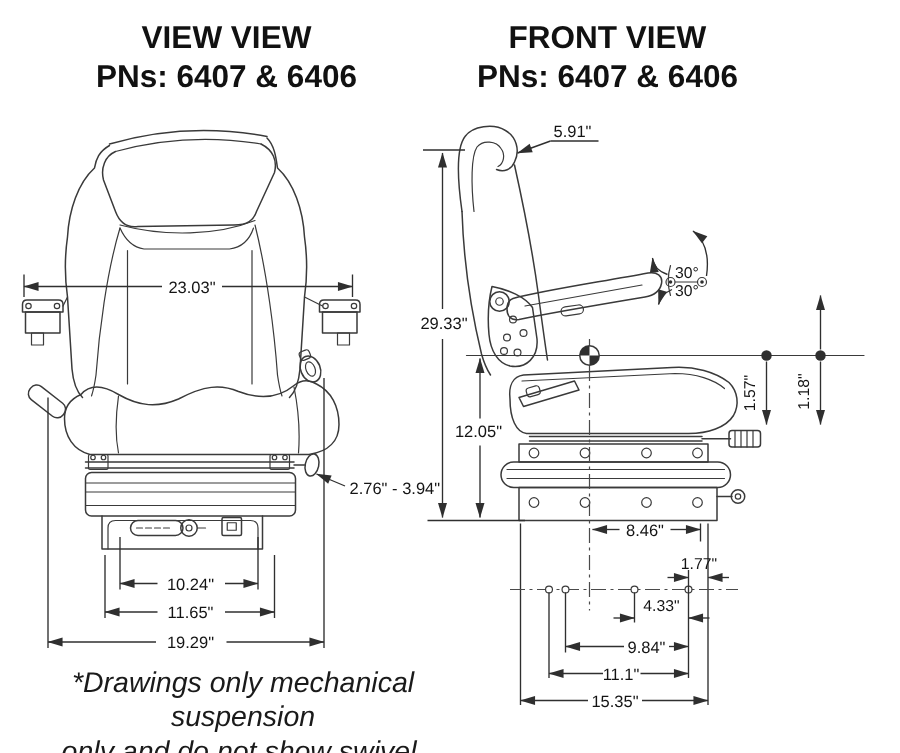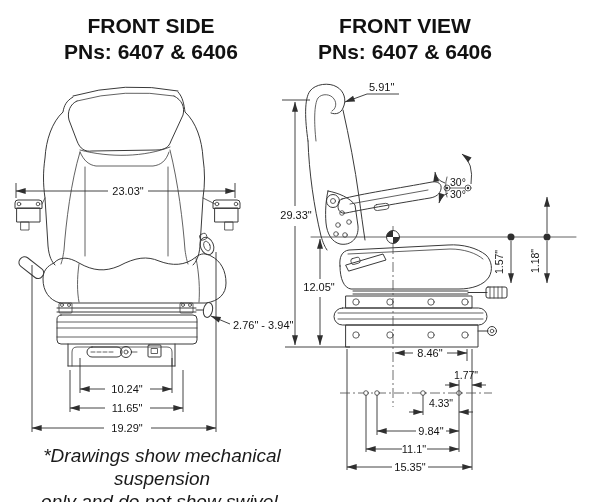--- a/index.html
+++ b/index.html
@@ -18,21 +18,21 @@
   .fb{fill:#2f2f2f;stroke:none;}
   text.dim{font-family:"Liberation Sans",sans-serif;font-size:11px;fill:#141414;}
   text.dimr{font-family:"Liberation Sans",sans-serif;font-size:10.5px;fill:#141414;}
 </style>
 </head>
 <body>
 
 <div id="stage">
 
   <div class="title" style="left:31px;top:13px;width:240px">
-    <div>FRONT SIDE</div>
+    <div>VIEW VIEW</div>
     <div>PNs: 6407 &amp; 6406</div>
   </div>
   <div class="title" style="left:285px;top:13px;width:240px">
     <div>FRONT VIEW</div>
     <div>PNs: 6407 &amp; 6406</div>
   </div>
 
   <svg width="600" height="502" viewBox="0 0 600 502">
     <defs>
       <marker id="ar" markerWidth="11" markerHeight="8" refX="10.2" refY="4" orient="auto" markerUnits="userSpaceOnUse">
@@ -287,17 +287,17 @@
       </g>
       <g>
         <line class="dl" x1="392" y1="467" x2="347" y2="467" marker-end="url(#ar)"></line>
         <line class="dl" x1="428" y1="467" x2="472" y2="467" marker-end="url(#ar)"></line>
         <text class="dim" x="410" y="471" text-anchor="middle">15.35"</text>
       </g>
     </g>
   </svg>
 
   <div id="footnote">
-    <div>*Drawings show mechanical suspension</div>
+    <div>*Drawings only mechanical suspension</div>
     <div>only and do not show swivel.</div>
   </div>
 
 </div>
 
 </body></html>

